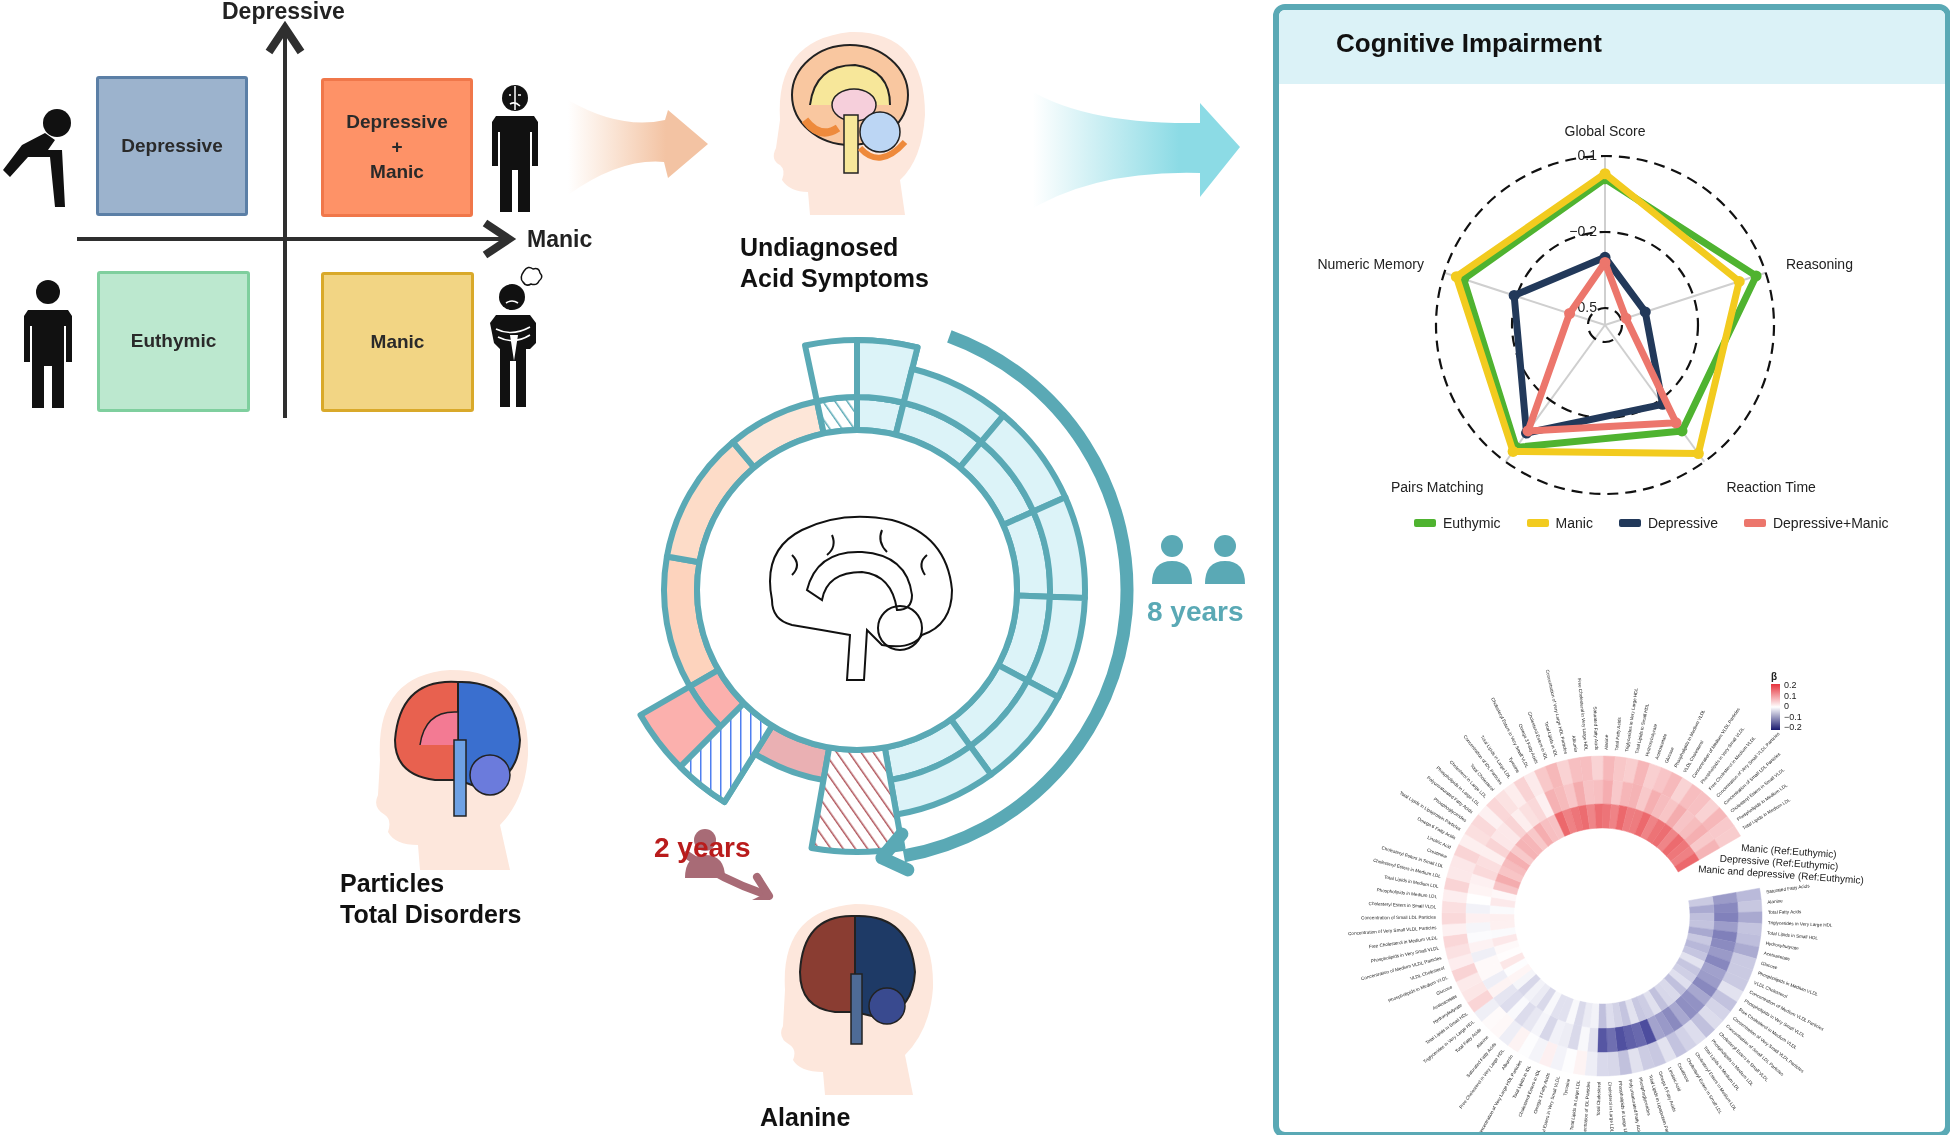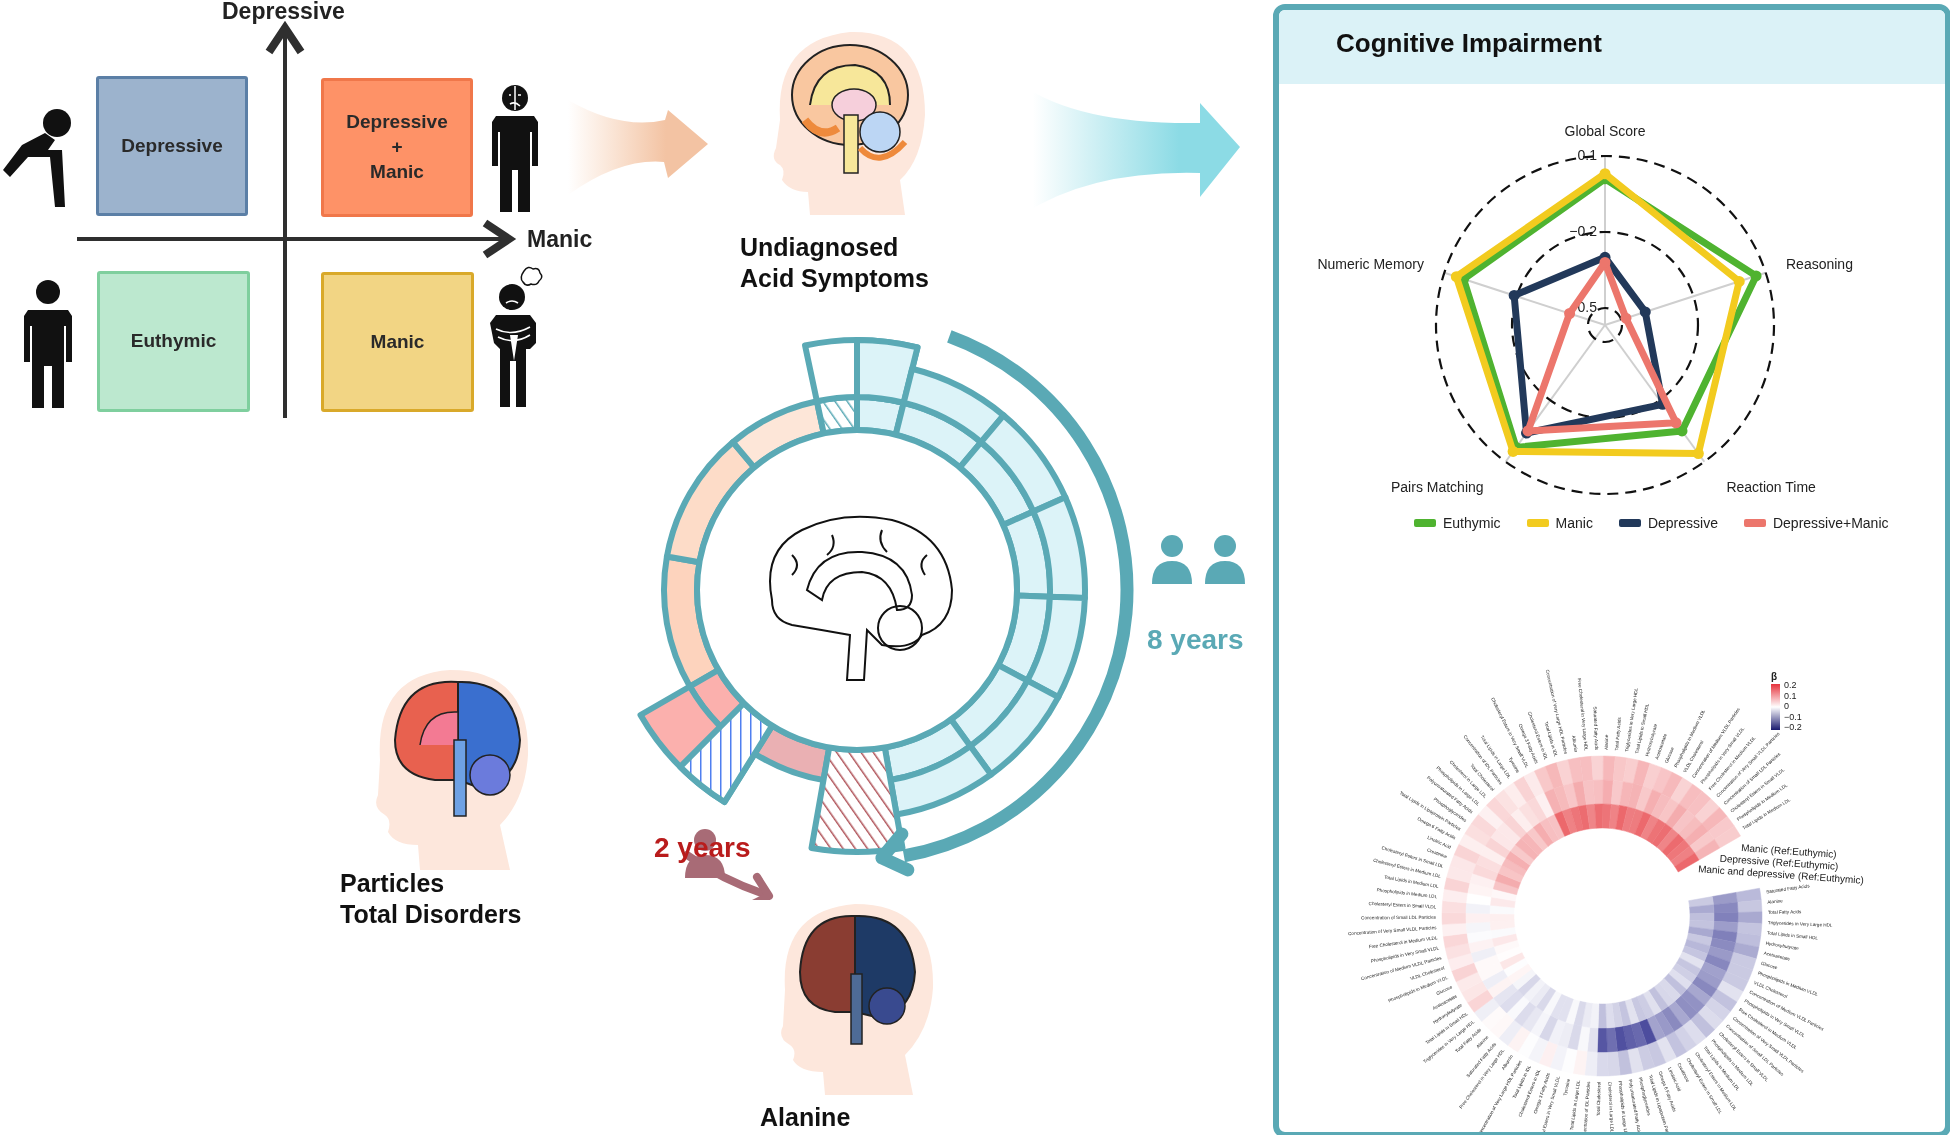--- a/index.html
+++ b/index.html
@@ -180,21 +180,21 @@
     <path d="M107,555 Q142,580 187,595" fill="none" stroke="#a86b76" stroke-width="8" stroke-linecap="round"></path>
     <path d="M177,577 L189,596 L169,606" fill="none" stroke="#a86b76" stroke-width="8" stroke-linecap="round" stroke-linejoin="round"></path>
   </svg>
 
 <svg class="abs" style="left:1150px;top:534px" width="104" height="52">
   <circle cx="22" cy="12" r="11" fill="#5aa9b5"></circle>
     <path d="M2,50 Q2,27 22,27 Q42,27 42,50 Z" fill="#5aa9b5"></path>
   <circle cx="75" cy="12" r="11" fill="#5aa9b5"></circle>
     <path d="M55,50 Q55,27 75,27 Q95,27 95,50 Z" fill="#5aa9b5"></path>
 </svg>
-<div class="years" style="left:1147px;top:624px;color:#5aa9b5">8 years</div>
+<div class="years" style="left:1147px;top:596px;color:#5aa9b5">8 years</div>
 
 <svg class="abs" style="left:680px;top:828px" width="50" height="52">
   <circle cx="25" cy="12" r="11" fill="#a86b76"></circle>
     <path d="M5,50 Q5,27 25,27 Q45,27 45,50 Z" fill="#a86b76"></path>
 </svg>
 <div class="years" style="left:654px;top:832px;color:#b91c1c">2 years</div>
 
 <div class="panel">
   <div class="panel-head" style="top:0">
     <div class="panel-title">Cognitive Impairment</div>

